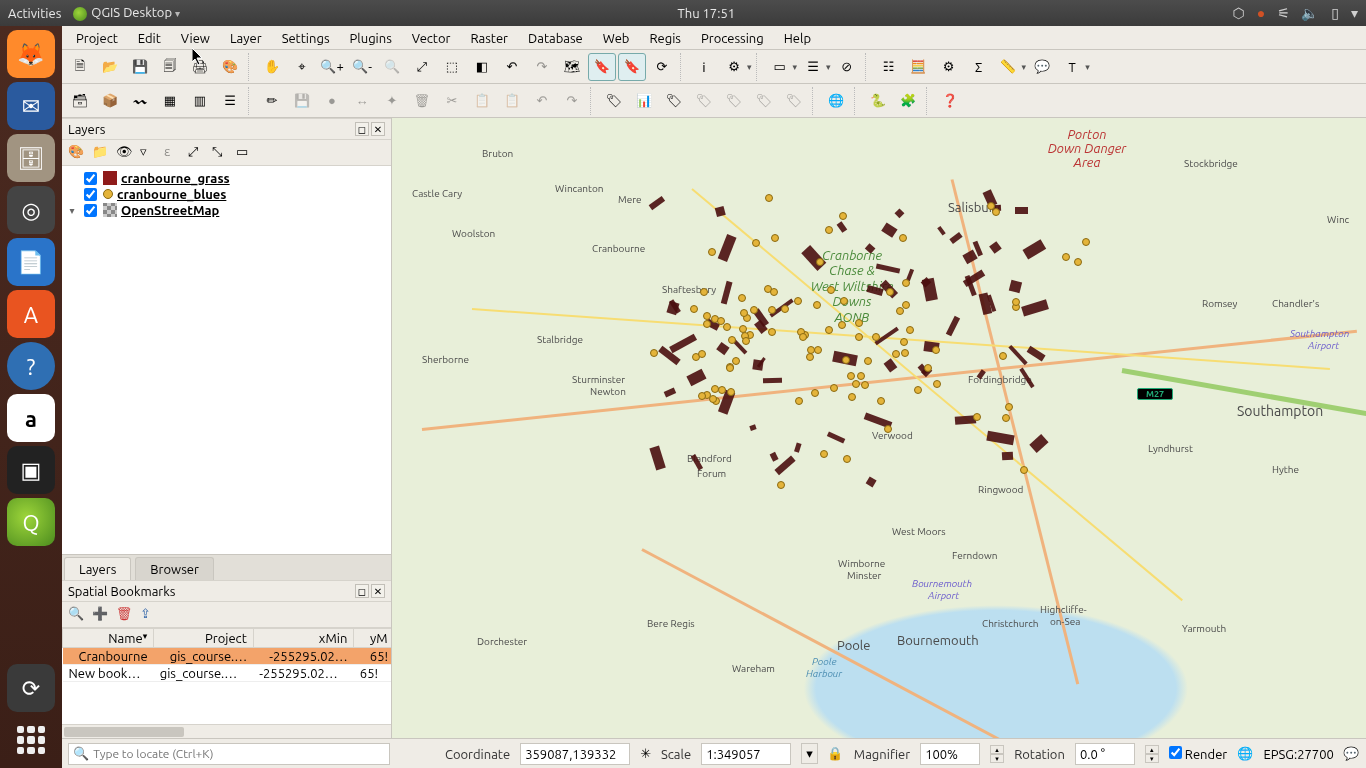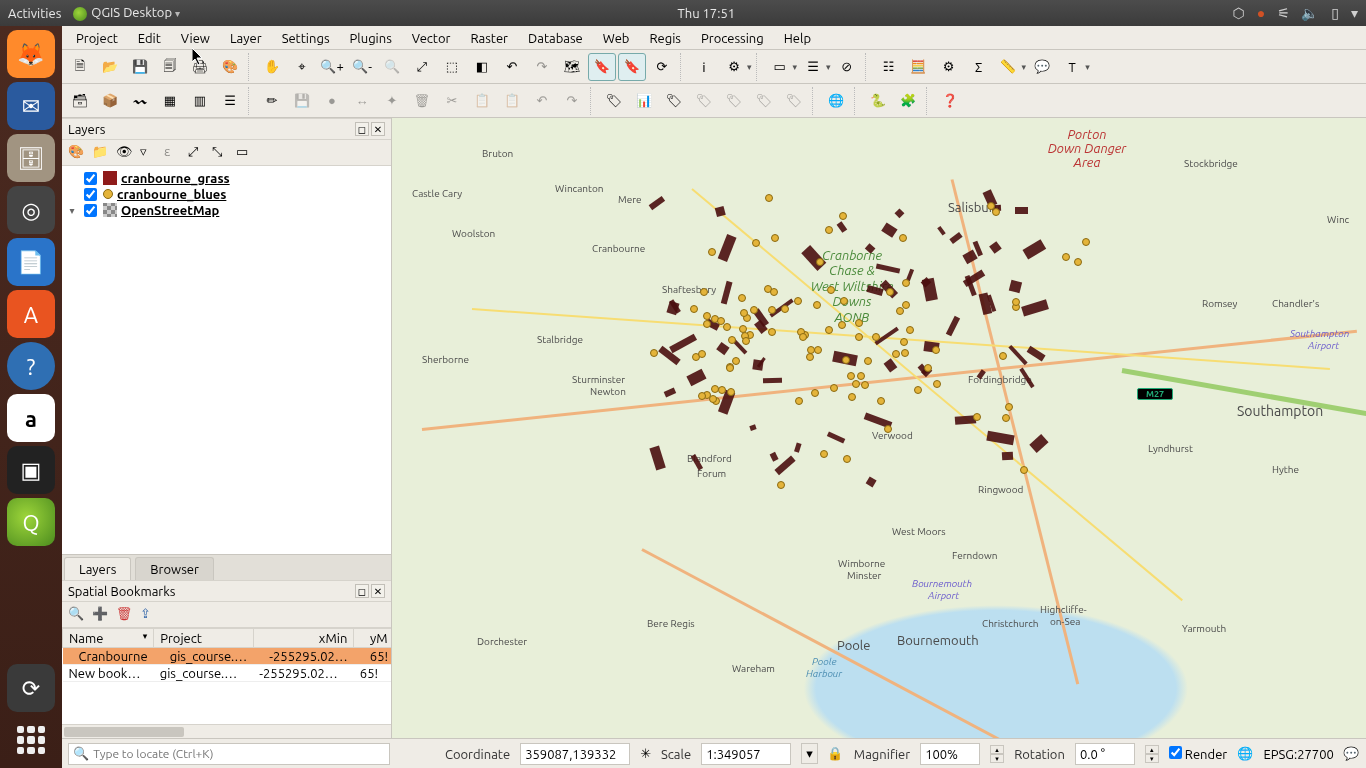--- a/index.html
+++ b/index.html
@@ -66,21 +66,21 @@
 .sym.osm { background:repeating-conic-gradient(#888 0 25%, #ccc 0 50%) 0/8px 8px; }
 .layer-row .lbl { }
 .layer-row .lbl.bold { font-weight:bold; text-decoration:underline; }
 
 #panel-tabs { display:flex; border-top:1px solid #c9c6bf; background:#e2dfd8; }
 #panel-tabs .tab { padding:4px 14px; border:1px solid #c9c6bf; border-bottom:none; margin:2px 2px 0; background:#d8d5ce; border-radius:3px 3px 0 0; }
 #panel-tabs .tab.active { background:#efece6; }
 
 #bm-table { background:#fff; flex:0 0 96px; overflow:hidden; font-size:12px; }
 #bm-table table { width:100%; border-collapse:collapse; }
-#bm-table th { background:#efece6; text-align:left; padding:2px 6px; border:1px solid #d6d3cc; font-weight:normal; }
+#bm-table th { background:#efece6; text-align:right; padding:2px 6px; border:1px solid #d6d3cc; font-weight:normal; }
 #bm-table td { padding:1px 6px; border-bottom:1px solid #eee; white-space:nowrap; overflow:hidden; text-overflow:ellipsis; }
 #bm-table tr.sel td { background:#f3a36a;padding-left:16px; }
 #bm-scroll { height:14px; background:#efece6; border-top:1px solid #d6d3cc; position:relative; }
 #bm-scroll .thumb { position:absolute; left:2px; top:2px; width:120px; height:10px; background:#c9c6bf; border-radius:2px; }
 
 
 #statusbar { height:30px; background:#efece6; border-top:1px solid #c9c6bf; display:flex; align-items:center; gap:10px; padding:0 6px; font-size:12px; }
 #locator { width:322px; height:22px; border:1px solid #c9c6bf; background:#fff; display:flex; align-items:center; padding:0 4px; gap:4px; }
 #locator input { border:none; outline:none; flex:1; font-size:12px; background:transparent; }
 .st-field { height:22px; border:1px solid #c9c6bf; background:#fff; padding:0 4px; display:flex; align-items:center; min-width:60px; }

